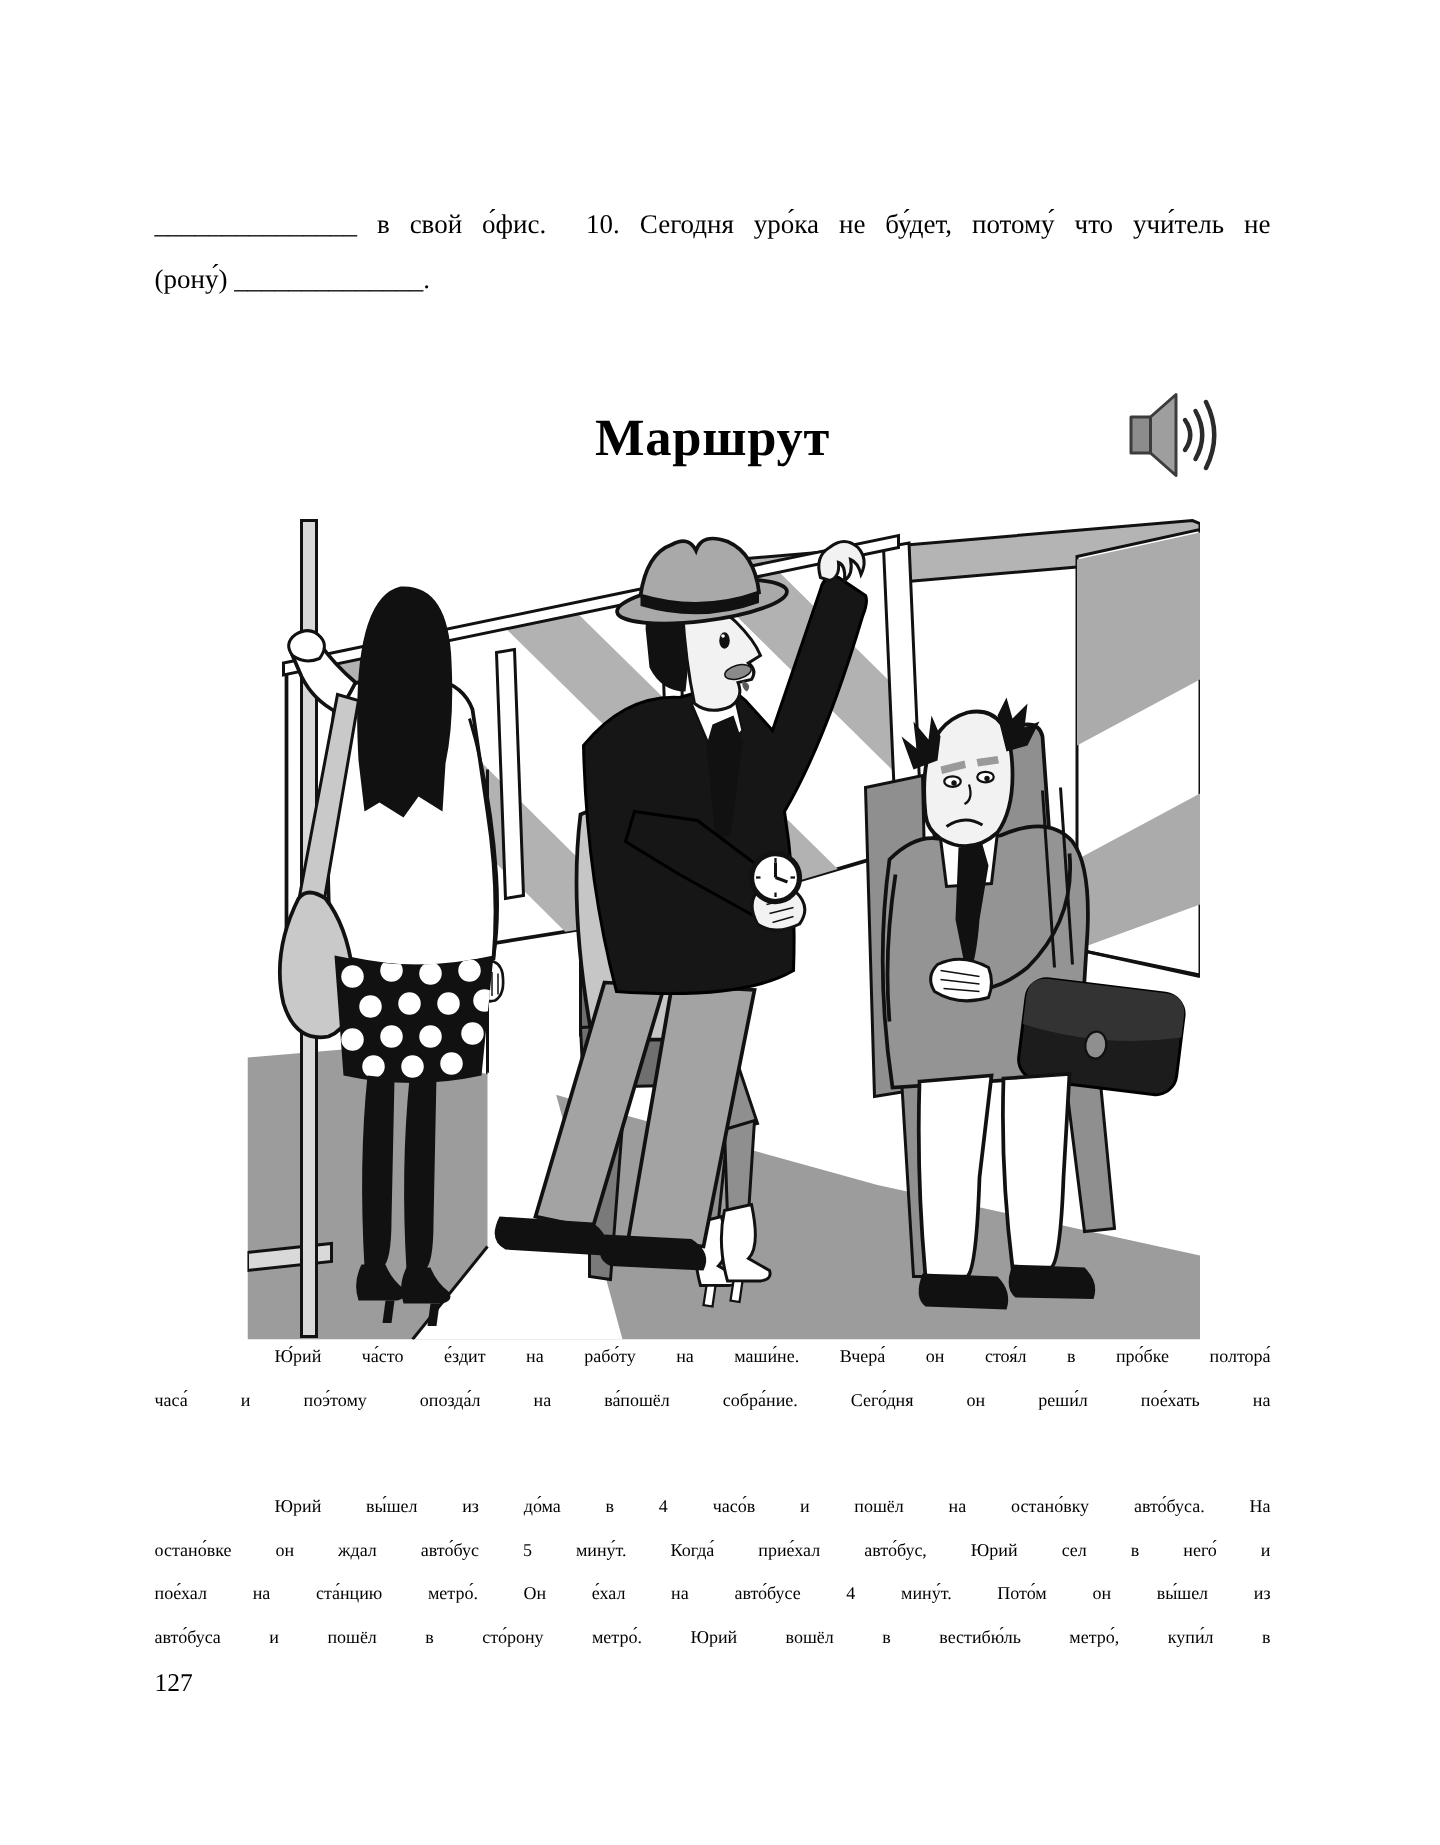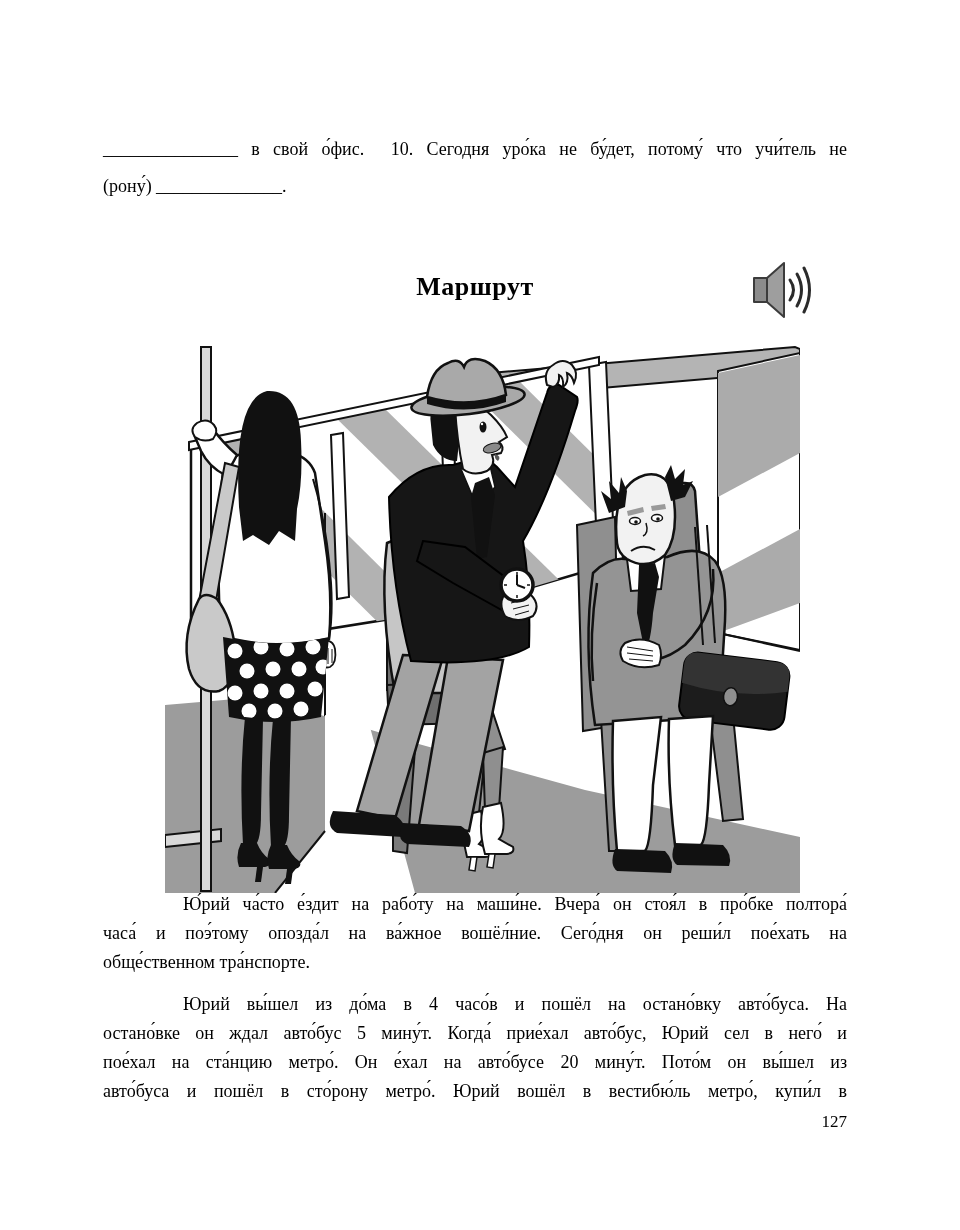--- a/index.html
+++ b/index.html
@@ -2,27 +2,27 @@
 <html><head>
 <meta charset="utf-8">
 <style>
   html,body{margin:0;padding:0;background:#fff;}
   .page{position:relative;width:852px;height:1230px;background:#fff;overflow:hidden;
         font-family:"Liberation Serif","DejaVu Serif",serif;color:#000;}
   .exercise{position:absolute;left:103px;top:131px;width:744px;font-size:18px;line-height:37px;}
   .jline{text-align:justify;text-align-last:justify;}
   .lline{text-align:left;}
   .title-row{position:absolute;left:103px;top:272px;width:744px;text-align:center;}
-  .title{font-size:26px;font-weight:bold;letter-spacing:.5px;}
+  .title{font-size:35px;font-weight:bold;letter-spacing:.5px;}
   .audio{position:absolute;left:752px;top:261px;width:62px;height:58px;cursor:pointer;}
   .illus{position:absolute;left:165px;top:345px;width:635px;height:548px;}
-  .story{position:absolute;left:103px;width:744px;font-size:18px;line-height:29px;}
+  .story{position:absolute;left:103px;width:744px;font-size:12px;line-height:29px;}
   .p1{top:890px;} .p2{top:990px;}
   .indent{padding-left:80px;}
-  .pageno{position:absolute;left:103px;top:1112px;width:744px;text-align:right;font-size:17px;}
+  .pageno{position:absolute;left:103px;top:1112px;width:744px;font-size:17px;}
   svg{display:block;width:100%;height:100%;}
 </style>
 </head>
 <body>
 
 <div class="page">
 
   <div class="exercise">
     <div class="jline">_______________ в свой о́фис.&nbsp; 10. Сегодня уро́ка не бу́дет, потому́ что учи́тель не</div>
     <div class="lline">(рону́) ______________.</div>
@@ -230,26 +230,25 @@
         <polygon points="92,522 98,522 96,537 90,537" fill="#111"></polygon>
         <path d="M106,500 L122,500 Q126,510 134,516 Q138,522 130,524 L104,524 Q100,512 106,500 Z" fill="#111"></path>
         <polygon points="122,524 128,524 126,539 120,539" fill="#111"></polygon>
         <path d="M74,162 Q68,54 102,46 Q134,44 136,96 Q138,136 132,164 L130,196 L114,186 L104,200 L88,190 L78,196 Z" fill="#111"></path>
       </g>
     </svg>
   </div>
 
   <div class="story p1">
     <div class="jline indent">Ю́рий ча́сто е́здит на рабо́ту на маши́не. Вчера́ он стоя́л в про́бке полтора́</div>
-    <div class="jline">часа́ и поэ́тому опозда́л на ва́жное вошёл́ние. Сего́дня он реши́л пое́хать на</div>
-    <div class="lline">обще́ственном тра́нспорте.</div>
+    <div class="jline">часа́ и поэ́тому опозда́л на ва́пошёл собра́ние. Сего́дня он реши́л пое́хать на</div>
   </div>
 
   <div class="story p2">
     <div class="jline indent">Юрий вы́шел из до́ма в 4 часо́в и пошёл на остано́вку авто́буса. На</div>
     <div class="jline">остано́вке он ждал авто́бус 5 мину́т. Когда́ прие́хал авто́бус, Юрий сел в него́ и</div>
-    <div class="jline">пое́хал на ста́нцию метро́. Он е́хал на авто́бусе 20 мину́т. Пото́м он вы́шел из</div>
+    <div class="jline">пое́хал на ста́нцию метро́. Он е́хал на авто́бусе 4 мину́т. Пото́м он вы́шел из</div>
     <div class="jline">авто́буса и пошёл в сто́рону метро́. Юрий вошёл в вестибю́ль метро́, купи́л в</div>
   </div>
 
   <div class="pageno">127</div>
 
 </div>
 
 </body></html>

